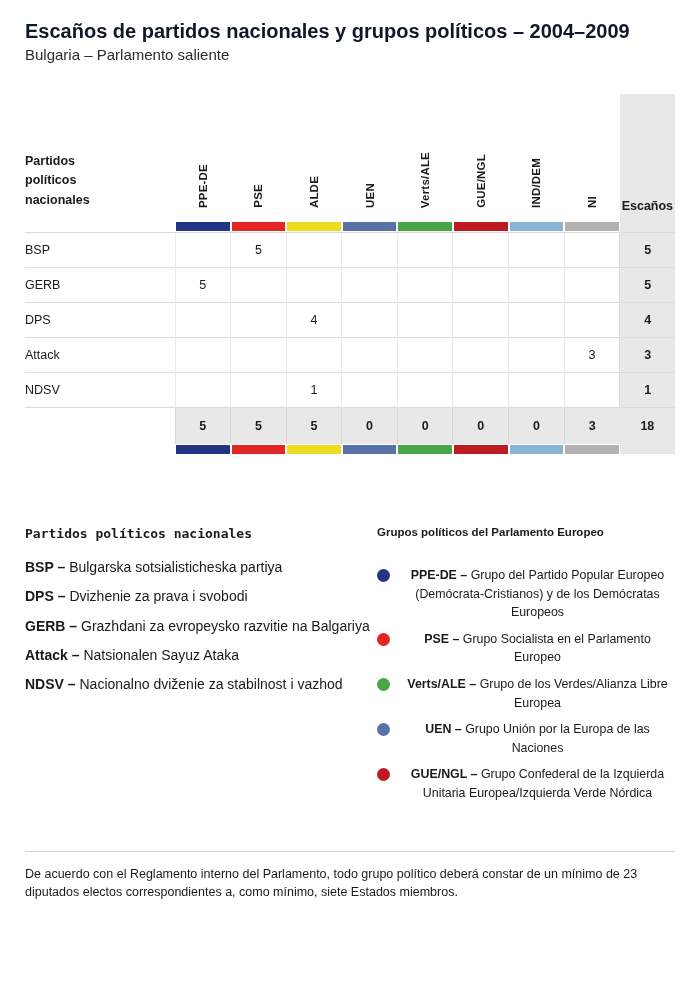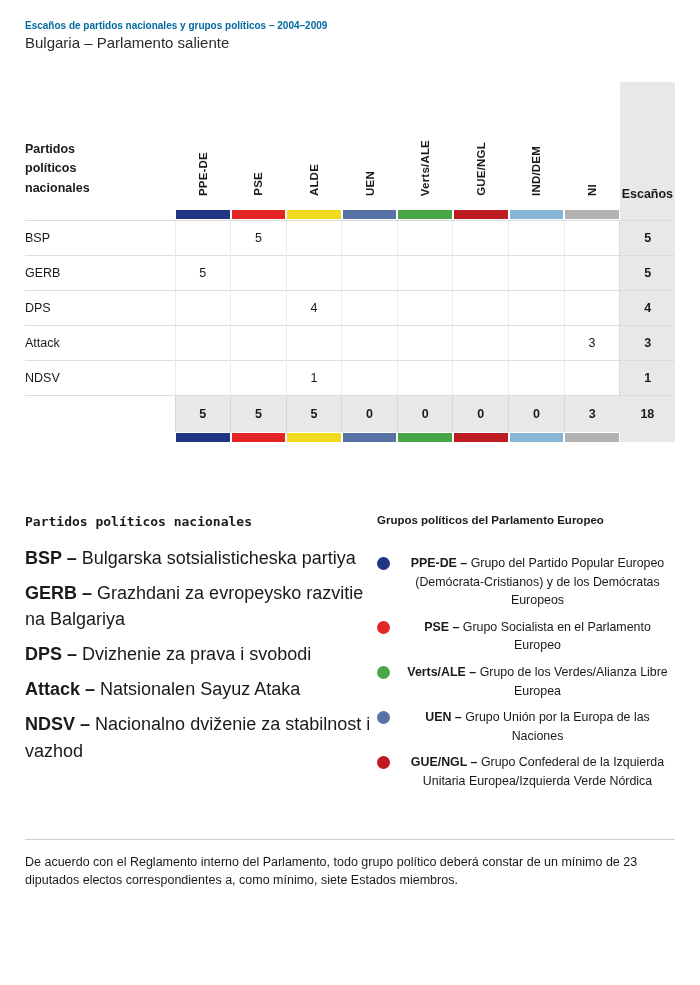--- a/index.html
+++ b/index.html
@@ -4,21 +4,21 @@
 <style>
   * { margin:0; padding:0; box-sizing:border-box; }
   html,body { background:#fff; }
   body {
     width:700px; min-height:985px;
     font-family:"Liberation Sans","DejaVu Sans",sans-serif;
     color:#1a1a1a;
   }
   .page { padding:20px 25px 0 25px; }
 
-  h1.title { font-size:10px; font-weight:bold; color:#0369a1; }
+  h1.title { font-size:20px; font-weight:bold; color:#0f172a; }
   h2.subtitle { font-size:15px; font-weight:400; color:#2b2b2b; margin-top:3px; }
 
   table.seats { border-collapse:collapse; width:650px; margin-top:31px; table-layout:fixed; }
   col.party-col { width:150px; }
   col.gcol { width:55.6px; }
   th, td { padding:0; }
 
   .rot { height:128px; vertical-align:bottom; text-align:center; padding-bottom:10px; }
   .vtext { display:inline-block; writing-mode:vertical-rl; transform:rotate(180deg);
            font-weight:bold; font-size:11.5px; letter-spacing:0.2px; white-space:nowrap; }
@@ -38,21 +38,21 @@
   tr.totals td { height:37px; border-top:1px solid #dcdcdc; background:#e8e8e8;
                  font-weight:bold; font-size:12.5px; text-align:center; }
   tr.totals td.blank { background:#fff; }
   tr.totals td.val { border-left:1px solid #d6d6d6; }
 
   .legends { display:flex; margin-top:72px; width:650px; }
   .legend-left { width:352px; }
   .legend-right { width:298px; }
   .legend-left h3 { font-family:"DejaVu Sans Mono","Liberation Mono",monospace;
                     font-size:13px; font-weight:bold; margin-bottom:16px; }
-  .pl { font-size:18px; margin-bottom:9px; line-height:1.45; }
+  .pl { font-size:14px; margin-bottom:9px; line-height:1.45; }
   .legend-right h3 { font-size:11.5px; font-weight:bold; margin-bottom:28px; }
   .gl-item { display:flex; margin-bottom:8px; font-size:12.4px; line-height:1.5;text-align:center; }
   .dot { width:13px; height:13px; border-radius:50%; flex:0 0 13px; margin:3px 10px 0 0; }
   .gl-text { flex:1; }
   b { font-weight:bold; }
 
   hr.divider { border:none; border-top:1px solid #cfcfcf; margin-top:40px; width:650px; }
   .note { font-size:12.5px; line-height:1.5; margin-top:13px; width:650px; }
 </style>
 </head>
@@ -227,22 +227,22 @@
       <td class="seatcol"></td>
     </tr>
   </tbody>
     </table>
 
   <div class="legends">
 
     <div class="legend-left">
       <h3>Partidos políticos nacionales</h3>
       <p class="pl"><b><span>BSP</span> <span>–</span></b> <span>Bulgarska sotsialisticheska partiya</span></p>
+      <p class="pl"><b><span>DPS</span> <span>–</span></b> <span>Dvizhenie za prava i svobodi</span></p>
       <p class="pl"><b><span>GERB</span> <span>–</span></b> <span>Grazhdani za evropeysko razvitie na Balgariya</span></p>
-      <p class="pl"><b><span>DPS</span> <span>–</span></b> <span>Dvizhenie za prava i svobodi</span></p>
       <p class="pl"><b><span>Attack</span> <span>–</span></b> <span>Natsionalen Sayuz Ataka</span></p>
       <p class="pl"><b><span>NDSV</span> <span>–</span></b> <span>Nacionalno dviženie za stabilnost i vazhod</span></p>
     </div>
 
     <div class="legend-right">
       <h3>Grupos políticos del Parlamento Europeo</h3>
 
       <div class="gl-item">
         <span class="dot" style="background-color: rgb(33, 53, 132);"></span>
         <span class="gl-text"><b><span>PPE-DE</span> <span>–</span></b> <span>Grupo del Partido Popular Europeo (Demócrata-Cristianos) y de los Demócratas Europeos</span></span>

